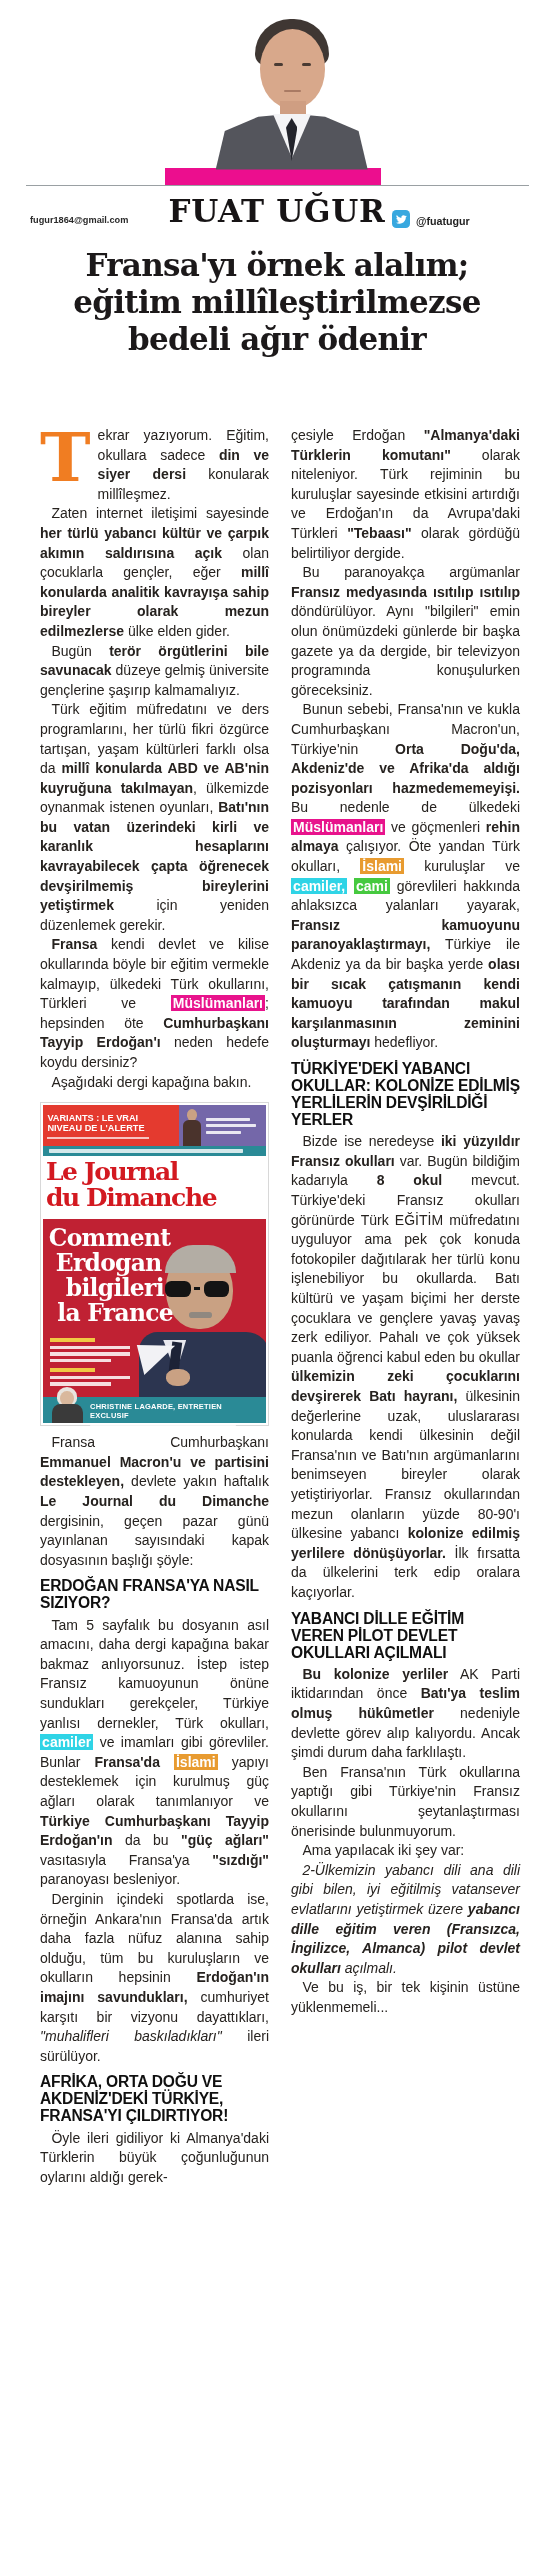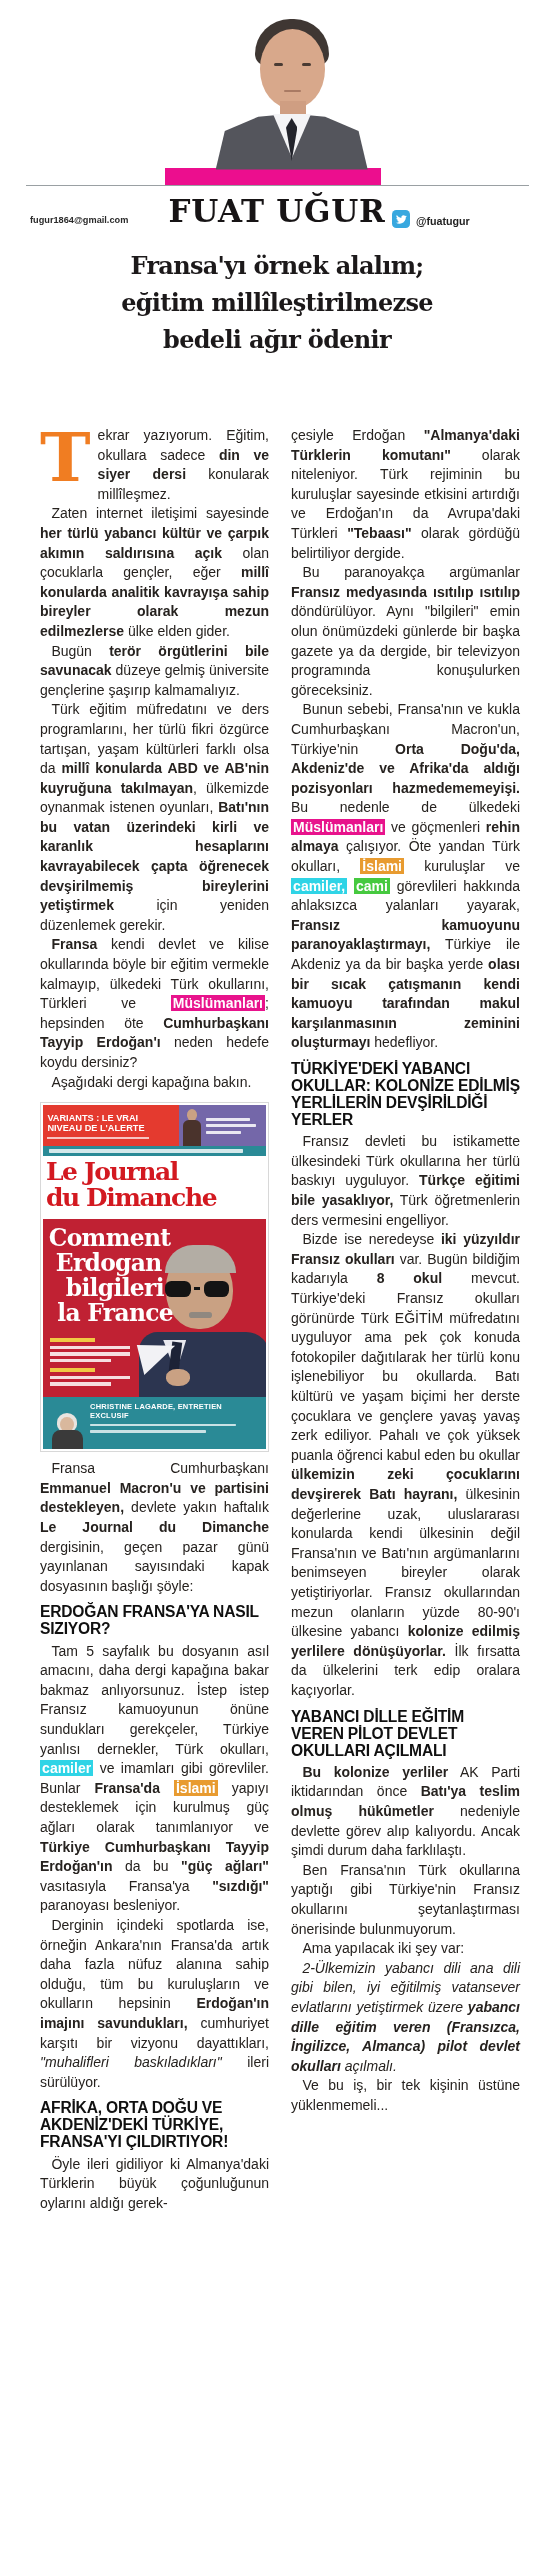--- a/index.html
+++ b/index.html
@@ -32,21 +32,21 @@
   .author-email{position:absolute;left:30px;top:215px;font-size:9.2px;font-weight:bold;color:#2a2a2a;z-index:3;}
   .author-name{position:absolute;left:0;right:0;top:193px;text-align:center;z-index:2;
                font-family:"DejaVu Serif",serif;font-weight:bold;font-size:31px;color:#171415;letter-spacing:0.7px;}
   .tw-icon{position:absolute;left:392px;top:210px;width:18px;height:18px;border-radius:4.3px;
            background:var(--twitter_blue);display:flex;align-items:center;justify-content:center;z-index:3;}
   .tw-icon svg{width:12px;height:12px;}
   .tw-handle{position:absolute;left:416px;top:215px;font-size:10.7px;font-weight:bold;color:#222;z-index:3;}
 
   
   .title{position:absolute;left:0;right:0;top:247px;text-align:center;
-         font-family:"DejaVu Serif",serif;font-weight:bold;font-size:24px;line-height:37px;
+         font-family:"DejaVu Serif",serif;font-weight:bold;font-size:31px;line-height:37px;
          color:#1c191a;letter-spacing:-0.7px;}
 
   
   .col{position:absolute;top:426px;width:229px;}
   #col-left{left:40px;}
   #col-right{left:291px;}
   .para{font-size:14px;line-height:19.6px;text-align:justify;text-indent:11.4px;margin:0;color:#26221f;}
   .para.has-drop{text-indent:0;}
   .para.ni{text-indent:0;}
   .para.ital{font-style:italic;}
@@ -94,21 +94,21 @@
   .e-lens{width:25.6px;height:15.6px;background:#141414;border-radius:6.4px;}
   .e-bridge{width:5.7px;height:2.8px;background:#141414;}
   .e-mustache{position:absolute;right:58px;top:68px;width:23px;height:6.4px;background:#8f8880;border-radius:2.8px;}
   .e-plane{position:absolute;left:4.3px;bottom:25.6px;width:0;height:0;border-left:37px solid #f2f2f5;
            border-top:10px solid transparent;border-bottom:21px solid transparent;transform:rotate(-14deg);z-index:4;}
   .e-hand{position:absolute;left:31px;bottom:11.4px;width:24px;height:17px;background:#c9a183;border-radius:45%;z-index:5;}
   .caption{position:absolute;left:7px;bottom:8.5px;z-index:3;}
   .cap-head{width:45px;height:4.3px;background:#f0c944;margin:5.7px 0 3.6px;}
   .cap-line{width:80px;height:3.6px;background:rgba(255,255,255,.85);margin:2.8px 0;}
   .cap-line.s{width:61px;}
-  .mag-lagarde{height:52px;background:var(--teal);position:relative;padding:5px 5.7px 4.3px 47px;box-sizing:border-box;}
+  .mag-lagarde{height:26px;background:var(--teal);position:relative;padding:5px 5.7px 4.3px 47px;box-sizing:border-box;}
   .lagarde-person{position:absolute;left:5.7px;bottom:0;width:37px;height:36px;}
   .lp-hair{position:absolute;left:8.5px;top:0;width:20px;height:18.5px;background:#e8e4df;border-radius:50% 50% 40% 40%;}
   .lp-face{position:absolute;left:11.4px;top:3.6px;width:14px;height:15.6px;background:#d9b89d;border-radius:50%;}
   .lp-body{position:absolute;left:2.8px;top:17px;width:31px;height:18.5px;background:#3a3a3a;border-radius:8.5px 8.5px 0 0;}
   .lagarde-name{font-size:7.5px;font-weight:bold;color:#ffffff;letter-spacing:0.2px;}
   .mag-lagarde .wbar{background:rgba(255,255,255,.75);margin-top:3.6px;}
   .mag-lagarde .wbar.w1{width:86%;} .mag-lagarde .wbar.w2{width:68%;}
 </style>
 </head>
 <body>
@@ -230,21 +230,20 @@
         <p class="para"><span>Öyle ileri gidiliyor ki Almanya'daki Türklerin büyük çoğunluğunun oylarını aldığı gerek-</span></p>
       </div>
   </div>
 
   <div class="col" id="col-right">
     <div>
         <p class="para ni"><span>çesiyle Erdoğan </span><span class="b">"Almanya'daki Türklerin komutanı"</span><span> olarak niteleniyor. Türk rejiminin bu kuruluşlar sayesinde etkisini artırdığı ve Erdoğan'ın da Avrupa'daki Türkleri </span><span class="b">"Tebaası"</span><span> olarak gördüğü belirtiliyor dergide.</span></p>
         <p class="para"><span>Bu paranoyakça argümanlar </span><span class="b">Fransız medyasında ısıtılıp ısıtılıp</span><span> döndürülüyor. Aynı "bilgileri" emin olun önümüzdeki günlerde bir başka gazete ya da dergide, bir televizyon programında konuşulurken göreceksiniz.</span></p>
         <p class="para"><span>Bunun sebebi, Fransa'nın ve kukla Cumhurbaşkanı Macron'un, Türkiye'nin </span><span class="b">Orta Doğu'da, Akdeniz'de ve Afrika'da aldığı pozisyonları hazmedememeyişi.</span><span> Bu nedenle de ülkedeki </span><span class="hl hl-pink">Müslümanları</span><span> ve göçmenleri </span><span class="b">rehin almaya</span><span> çalışıyor. Öte yandan Türk okulları, </span><span class="hl hl-orange">İslami</span><span> kuruluşlar ve </span><span class="hl hl-cyan">camiler,</span><span> </span><span class="hl hl-green">cami</span><span> görevlileri hakkında ahlaksızca yalanları yayarak, </span><span class="b">Fransız kamuoyunu paranoyaklaştırmayı,</span><span> Türkiye ile Akdeniz ya da bir başka yerde </span><span class="b">olası bir sıcak çatışmanın kendi kamuoyu tarafından makul karşılanmasının zeminini oluşturmayı</span><span> hedefliyor.</span></p>
         <h3 class="subhead">TÜRKİYE'DEKİ YABANCI OKULLAR: KOLONİZE EDİLMİŞ YERLİLERİN DEVŞİRİLDİĞİ YERLER</h3>
-        <p class="para"><span>Fransız devleti bu istikamette ülkesindeki Türk okullarına her türlü baskıyı uyguluyor. </span><span class="b">Türkçe eğitimi bile yasaklıyor,</span><span> Türk öğretmenlerin ders vermesini engelliyor.</span></p>
         <p class="para"><span>Bizde ise neredeyse </span><span class="b">iki yüzyıldır Fransız okulları</span><span> var. Bugün bildiğim kadarıyla </span><span class="b">8 okul</span><span> mevcut. Türkiye'deki Fransız okulları görünürde Türk EĞİTİM müfredatını uyguluyor ama pek çok konuda fotokopiler dağıtılarak her türlü konu işlenebiliyor bu okullarda. Batı kültürü ve yaşam biçimi her derste çocuklara ve gençlere yavaş yavaş zerk ediliyor. Pahalı ve çok yüksek puanla öğrenci kabul eden bu okullar </span><span class="b">ülkemizin zeki çocuklarını devşirerek Batı hayranı,</span><span> ülkesinin değerlerine uzak, uluslararası konularda kendi ülkesinin değil Fransa'nın ve Batı'nın argümanlarını benimseyen bireyler olarak yetiştiriyorlar. Fransız okullarından mezun olanların yüzde 80-90'ı ülkesine yabancı </span><span class="b">kolonize edilmiş yerlilere dönüşüyorlar.</span><span> İlk fırsatta da ülkelerini terk edip oralara kaçıyorlar.</span></p>
         <h3 class="subhead">YABANCI DİLLE EĞİTİM VEREN PİLOT DEVLET OKULLARI AÇILMALI</h3>
         <p class="para"><span class="b">Bu kolonize yerliler</span><span> AK Parti iktidarından önce </span><span class="b">Batı'ya teslim olmuş hükûmetler</span><span> nedeniyle devlette görev alıp kalıyordu. Ancak şimdi durum daha farklılaştı.</span></p>
         <p class="para"><span>Ben Fransa'nın Türk okullarına yaptığı gibi Türkiye'nin Fransız okullarını şeytanlaştırması önerisinde bulunmuyorum.</span></p>
         <p class="para"><span>Ama yapılacak iki şey var:</span></p>
         <p class="para ital"><span>2-Ülkemizin yabancı dili ana dili gibi bilen, iyi eğitilmiş vatansever evlatlarını yetiştirmek üzere </span><span class="b">yabancı dille eğitim veren (Fransızca, İngilizce, Almanca) pilot devlet okulları</span><span> açılmalı.</span></p>
         <p class="para"><span>Ve bu iş, bir tek kişinin üstüne yüklenmemeli...</span></p>
       </div>
   </div>
 

